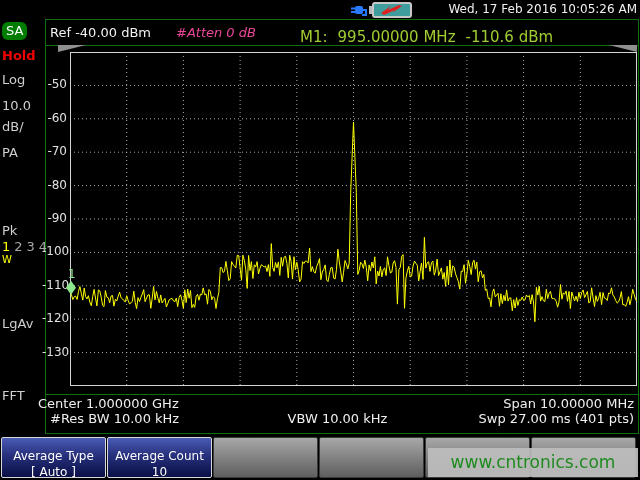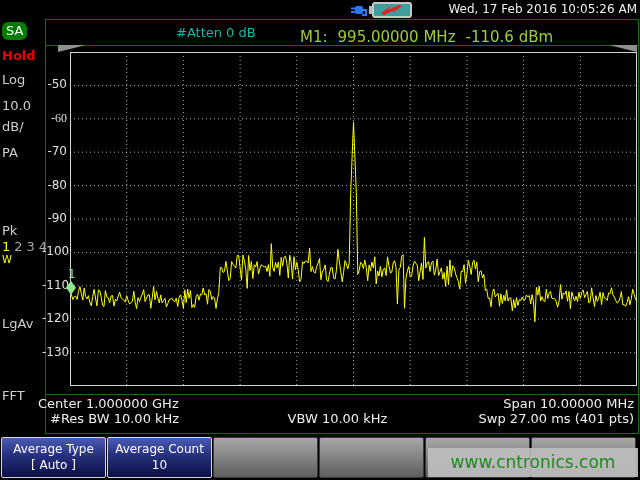--- a/index.html
+++ b/index.html
@@ -8,21 +8,21 @@
   
   #datetime{position:absolute;top:2px;right:3px;color:#f0f0f0;font-size:12px;letter-spacing:0px;}
   #ac-icon{position:absolute;left:350px;top:2px;}
   #batt-icon{position:absolute;left:369px;top:2px;}
   
   #frame{position:absolute;left:45px;top:19px;width:592px;height:413px;border:1px solid #0c6e0c;}
   #hdr-sep{position:absolute;left:45px;top:45px;width:594px;border-top:1px solid #0c6e0c;}
   #ann-sep{position:absolute;left:45px;top:394px;width:594px;border-top:1px solid #0c6e0c;}
   
   #ref{position:absolute;left:50px;top:25px;color:#f2f2f2;font-size:13px;}
-  #atten{position:absolute;left:176px;top:25px;color:#14b8a6;font-size:13px;}
+  #atten{position:absolute;left:176px;top:25px;color:#ec4899;font-size:13px;font-style:italic;}
   #m1{position:absolute;left:290px;top:28px;width:344px;font-size:15px;color:#a0cc30;}
   #m1 span{margin-left:10px;}
   
   #sidebar{position:absolute;left:0;top:19px;width:45px;height:414px;color:#cfcfcf;font-size:13px;}
   #mode-badge{position:absolute;left:2px;top:3px;background:#007d00;color:#fff;padding:1px 4px 2px 4px;border-radius:6px;}
   #hold{position:absolute;left:2px;top:29px;color:#f20000;font-weight:bold;}
   #scale-type{position:absolute;left:2px;top:53px;}
   #scale-val{position:absolute;left:2px;top:79px;}
   #scale-unit{position:absolute;left:2px;top:100px;}
   #preamp{position:absolute;left:2px;top:126px;}
@@ -42,21 +42,21 @@
   .ann{position:absolute;color:#efefef;font-size:13px;}
   #ann-center{left:38px;top:396px;text-align:center;}
   #ann-span{left:340px;top:396px;width:294px;text-align:right;}
   #ann-rbw{left:50px;top:411px;}
   #ann-vbw{left:245px;top:411px;width:185px;text-align:center;}
   #ann-swp{left:380px;top:411px;width:254px;text-align:right;}
   
   #softkeys{position:absolute;left:0;top:437px;width:640px;height:41px;}
   .softkey{position:absolute;top:0;width:103px;height:39px;border-radius:2px;text-align:center;
            color:#fff;font-size:12px;line-height:1.3;padding-top:0;}
-  .softkey .l1{margin-top:4px;}
+  .softkey .l1{margin-top:11px;}
   .softkey.blue{background:linear-gradient(180deg,#4a5cb4 0%,#27307c 45%,#0a0f46 100%);border:1px solid #d8d8d8;}
   .softkey.gray{background:linear-gradient(180deg,#a8a8a8 0%,#8a8a8a 40%,#5e5e5e 100%);border:1px solid #3a3a3a;}
   .sk1{left:1px;}.sk2{left:107px;}.sk3{left:213px;}.sk4{left:319px;}.sk5{left:425px;}.sk6{left:531px;}
   #watermark{position:absolute;left:428px;top:448px;width:210px;height:29px;background:rgba(189,189,189,0.93);
              color:#1e8b1e;font-size:17px;text-align:center;line-height:29px;z-index:5;}
 </style>
 </head>
 <body>
 
 <div id="stage">
@@ -71,20 +71,21 @@
     <rect x="0" y="4" width="4" height="8" fill="#b8b8b8"></rect>
     <rect x="4" y="1" width="38" height="14" rx="2" fill="#3f9d9d" stroke="#c8c8c8" stroke-width="2"></rect>
     <path d="M12 11 L22 4 L19 8 L30 3 L33 4 L23 11 L26 8 L15 13 Z" fill="#e02020"></path>
   </svg>
   <div id="datetime">Wed, 17 Feb 2016 10:05:26 AM</div>
 
   <div id="frame"></div>
   <div id="hdr-sep"></div>
   <div id="ann-sep"></div>
 
+  <div id="ref">Ref -40.00 dBm</div>
   <div id="atten">#Atten 0 dB</div>
   <div id="m1" style="color: rgb(160, 204, 48);"><span>M1:</span><span>995.00000 MHz</span><span>-110.6 dBm</span></div>
 
   <div id="sidebar">
     <div id="mode-badge" style="background: rgb(0, 125, 0);">SA</div>
     <div id="hold" style="color: rgb(242, 0, 0);">Hold</div>
     <div id="scale-type">Log</div>
     <div id="scale-val">10.0</div>
     <div id="scale-unit">dB/</div>
     <div id="preamp">PA</div>
@@ -93,21 +94,21 @@
     <div id="trace-state">W</div>
     <div id="avg-type">LgAv</div>
     <div id="fft">FFT</div>
   </div>
 
   <div id="wedge-l" class="wedge"></div>
   <div id="wedge-r" class="wedge"></div>
 
   <div id="ylabels">
       <div class="ytick" style="top: 77.4px;">-50</div>
-      <div class="ytick" style="top: 110.8px; font-family: Liberation Serif, serif;">-60</div>
+      <div class="ytick" style="top: 110.8px;">-60</div>
       <div class="ytick" style="top: 144.2px;">-70</div>
       <div class="ytick" style="top: 177.6px;">-80</div>
       <div class="ytick" style="top: 211px;">-90</div>
       <div class="ytick" style="top: 244.4px;">-100</div>
       <div class="ytick" style="top: 277.8px;">-110</div>
       <div class="ytick" style="top: 311.2px;">-120</div>
       <div class="ytick" style="top: 344.6px;">-130</div>
     </div>
 
   <svg id="plot" width="567" height="334">

